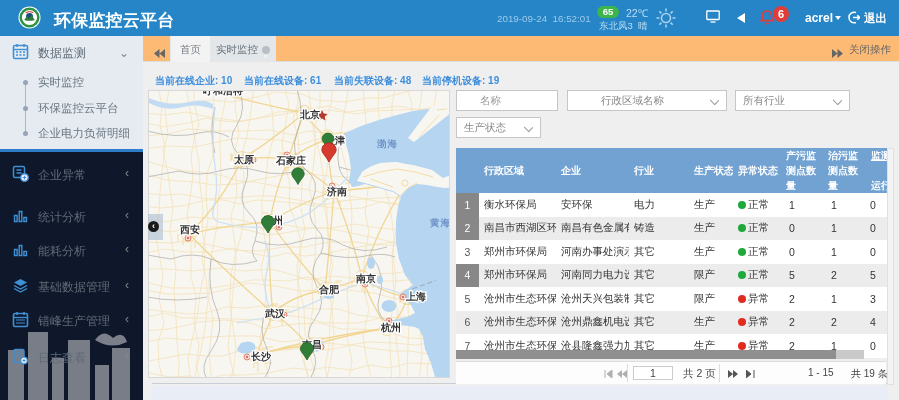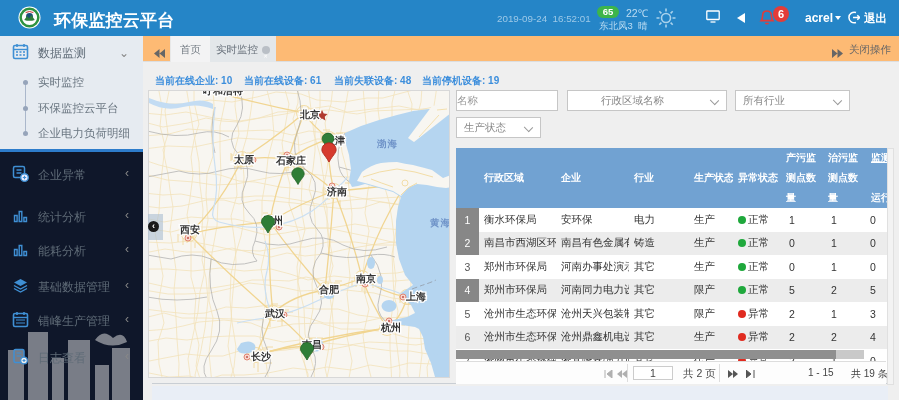--- a/index.html
+++ b/index.html
@@ -43,26 +43,26 @@
 .tab-arrr{position:absolute;right:56px;top:8px;}
 .tab-close{position:absolute;right:8px;top:7px;color:#666;font-size:10.5px;}
 
 .content{position:absolute;left:143px;top:62px;width:756px;height:338px;background:#efefef;}
 .stats{position:absolute;left:0;top:12px;width:756px;height:14px;font-size:10px;color:#3c8edc;font-weight:bold;}
 .stats span{position:absolute;top:0;}
 
 .mapbox{position:absolute;left:5px;top:28px;width:302px;height:288px;background:#f6f4f0;border:1px solid #d8d8d8;}
 
 .rp{position:absolute;left:313px;top:28px;width:430px;height:300px;}
-.fin{position:absolute;height:21px;background:#fff;border:1px solid #c6c6c6;font-size:10.5px;color:#999;line-height:19px;padding-left:0;}
+.fin{position:absolute;height:21px;background:#fff;border:1px solid #c6c6c6;font-size:10.5px;color:#999;line-height:19px;padding-left:23px;}
 .fsel{position:absolute;height:21px;background:#fff;border:1px solid #c6c6c6;font-size:10.5px;color:#888;line-height:19px;padding-left:7px;}
 .fsel:after{content:"";position:absolute;right:8px;top:8px;width:6px;height:6px;border-right:1.5px solid #999;border-bottom:1.5px solid #999;transform:rotate(45deg) scaleY(0.9);margin-top:-2px;}
 
 .grid{position:absolute;left:0;top:58px;width:432px;border-collapse:collapse;table-layout:fixed;font-size:11px;}
-.grid th{background:#71a2d2;color:#fff;font-weight:bold;font-size:10px;text-align:left;padding:0 5px;vertical-align:middle;height:44px;line-height:20px;overflow:hidden;white-space:nowrap;}
+.grid th{background:#71a2d2;color:#fff;font-weight:bold;font-size:10px;text-align:left;padding:0 5px;vertical-align:middle;height:44px;line-height:15px;overflow:hidden;white-space:nowrap;}
 .grid th .und{text-decoration:underline;}
 .grid td{padding:0 5px;height:23.5px;color:#333;font-size:10.5px;white-space:nowrap;overflow:hidden;background:#fff;}
 .grid tr.alt td{background:#ececec;}
 .grid td.num{text-align:center;color:#555;padding:0;}
 .grid td.num.dk{background:#878787;color:#fff;}
 .dot{display:inline-block;width:8px;height:8px;border-radius:50%;margin-right:2px;vertical-align:-1px;}
 .dot.g{background:#1fa83c;}
 .dot.r{background:#e02b20;}
 .grid td.v{padding-left:8px;}
 .grid td:nth-child(9){padding-left:4px;}

